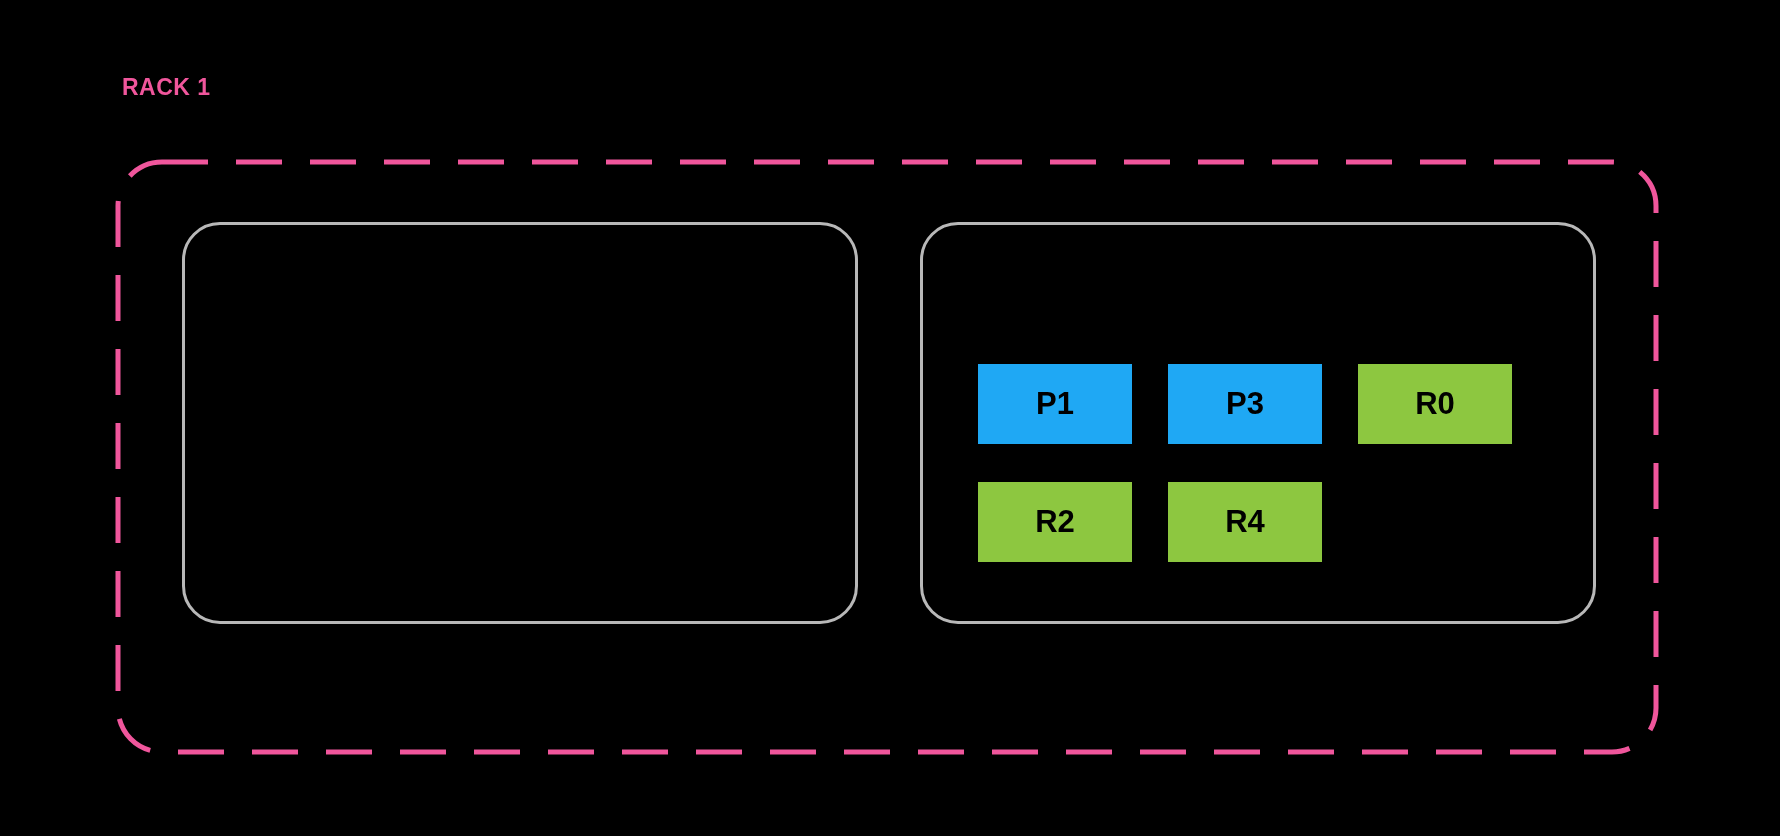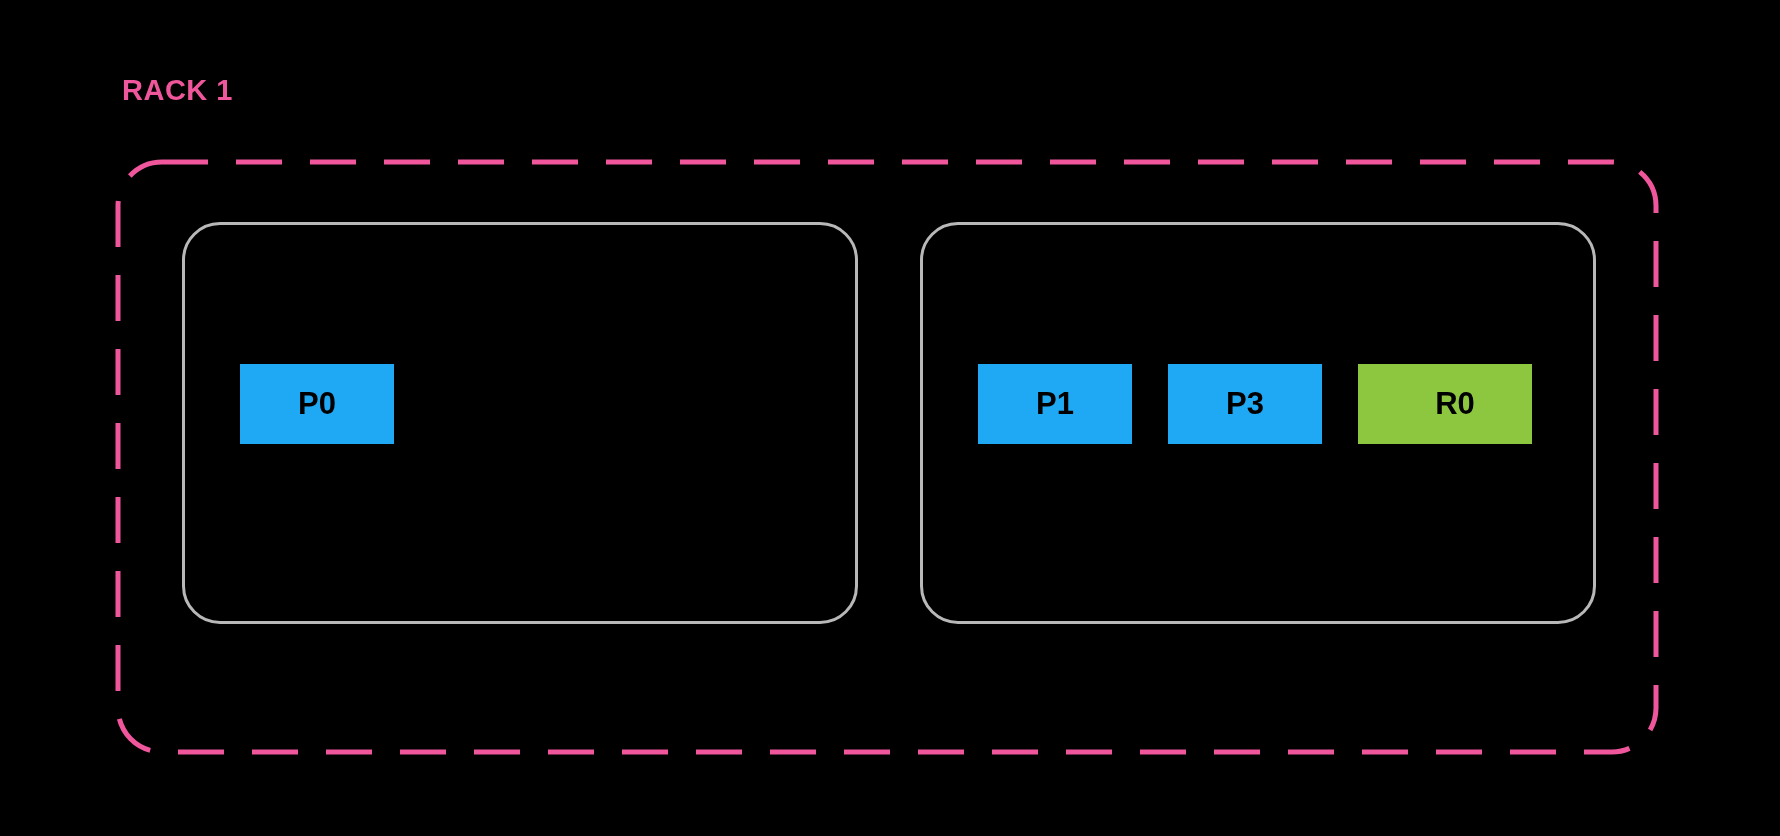--- a/index.html
+++ b/index.html
@@ -12,21 +12,21 @@
     width: 1780px;
     height: 836px;
     background: var(--bg, #000);
     font-family: "Liberation Sans", sans-serif;
     overflow: hidden;
   }
   .rack-label {
     position: absolute;
     left: 122px;
     top: 74px;
-    font-size: 29px;
+    font-size: 23px;
     font-weight: 700;
     letter-spacing: 0.5px;
     color: var(--pink, #F0569C);
     white-space: nowrap;
   }
   .rack-border-svg {
     position: absolute;
     left: 0;
     top: 0;
     width: 1780px;
@@ -63,40 +63,43 @@
     height: 80px;
     display: flex;
     align-items: center;
     justify-content: center;
     font-size: 31px;
     font-weight: 700;
     color: var(--boxtext, #000);
     flex: 0 0 auto;
   }
   .shard-box.primary { background: var(--blue, #1FA8F4); }
-  .shard-box.replica { background: var(--green, #8DC740); padding-left: 20px; }
+  .shard-box.replica { background: var(--green, #8DC740); }
 </style>
 </head>
 <body>
 
 <div class="canvas">
 
   <div class="rack-label">RACK 1</div>
 
   <svg class="rack-border-svg" viewBox="0 0 1780 836" xmlns="http://www.w3.org/2000/svg">
     <rect x="118" y="162" width="1538" height="590" rx="44" ry="44"></rect>
   </svg>
 
   <div class="node node-left">
       <div class="shard-row">
-        <div class="shard-box primary">P0</div>
       </div>
     </div>
 
   <div class="node node-right">
       <div class="shard-row">
         <div class="shard-box primary">P1</div>
         <div class="shard-box primary">P3</div>
         <div class="shard-box replica">R0</div>
       </div>
+      <div class="shard-row">
+        <div class="shard-box replica">R2</div>
+        <div class="shard-box replica">R4</div>
+      </div>
     </div>
 
 </div>
 
 </body></html>

